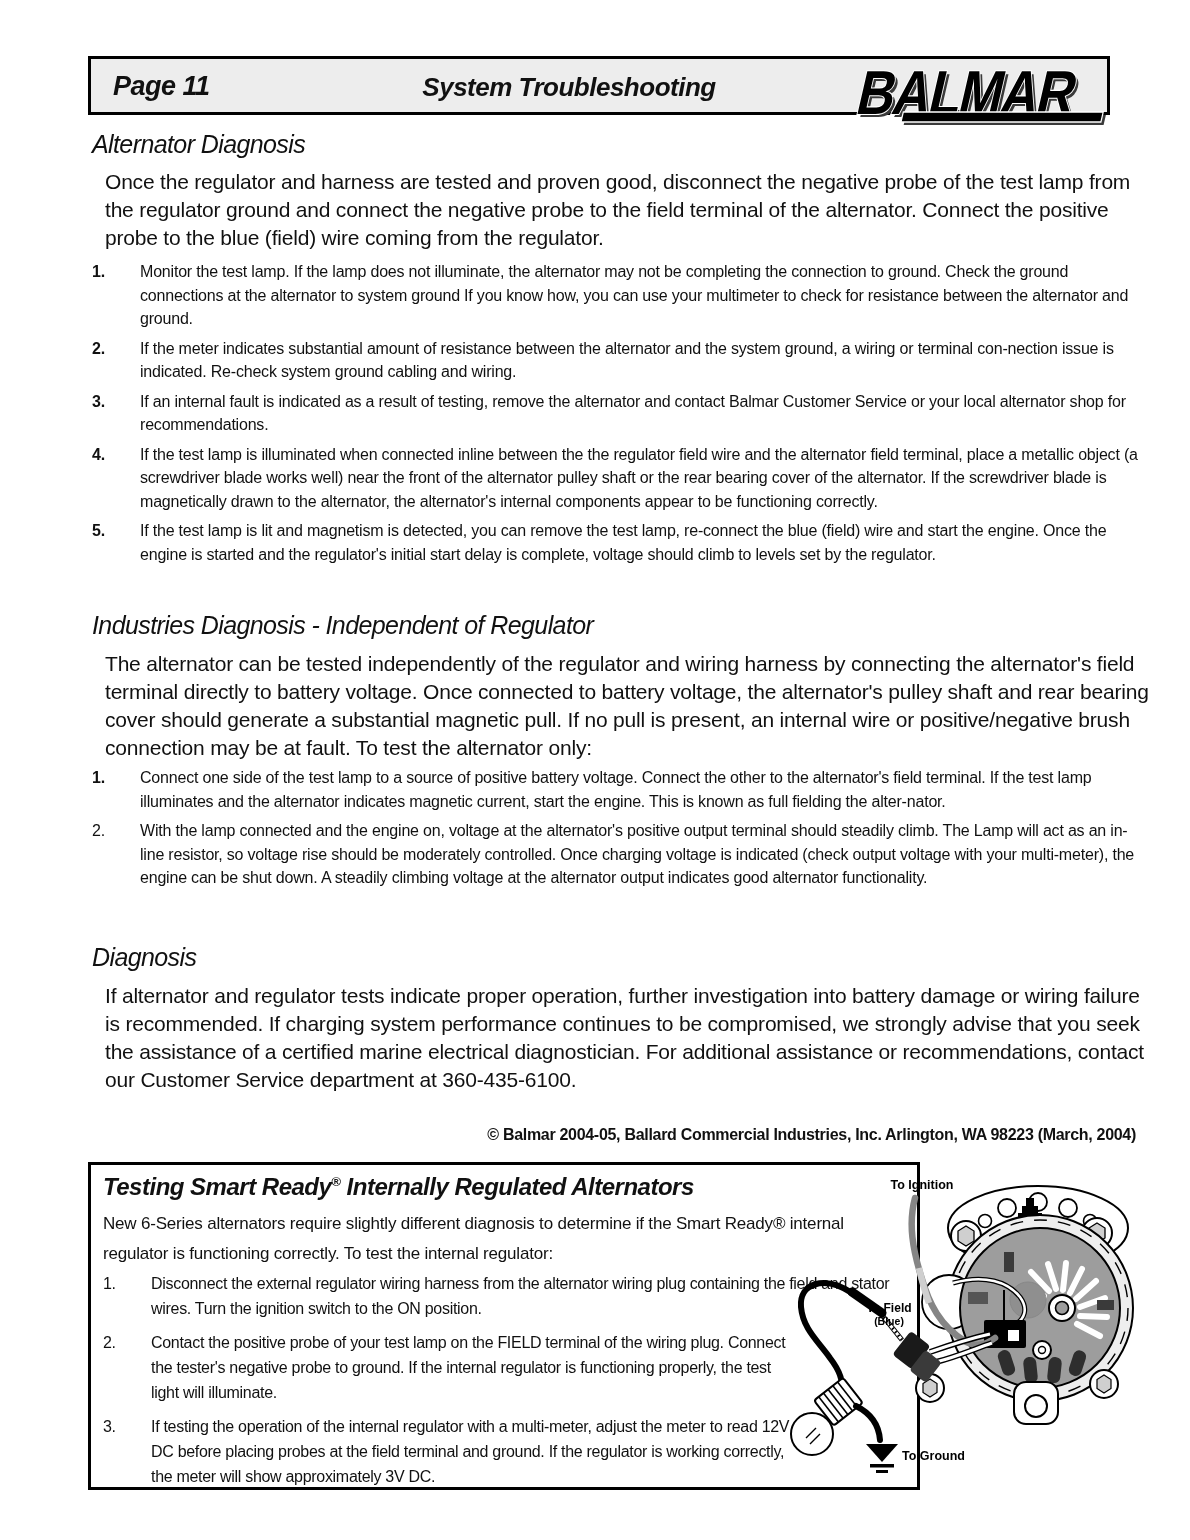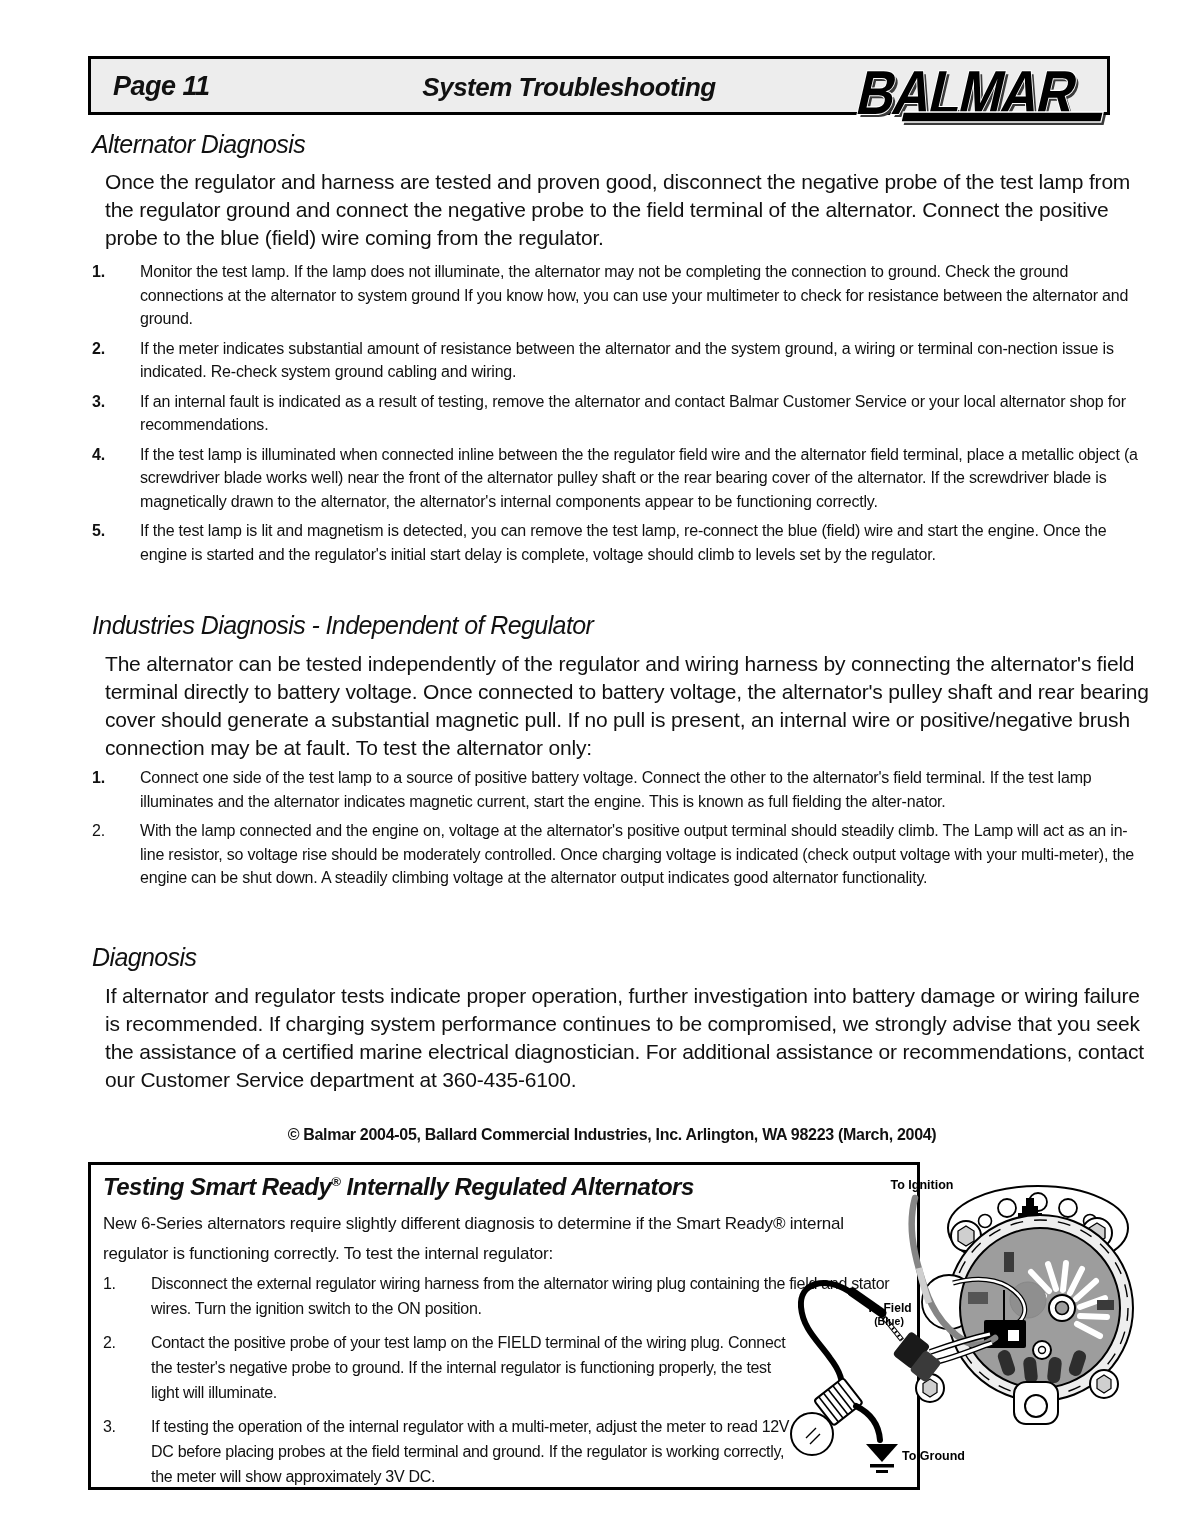--- a/index.html
+++ b/index.html
@@ -12,21 +12,21 @@
   .hdr-title{position:absolute;left:0;right:60px;top:13px;text-align:center;font-size:26px;font-weight:bold;font-style:italic;letter-spacing:-0.5px;}
   .logo{position:absolute;left:832px;top:48px;width:302px;height:86px;}
   
   .h-sec{position:absolute;left:92px;font-size:25px;font-weight:normal;font-style:italic;letter-spacing:-0.6px;white-space:nowrap;}
   .intro{position:absolute;left:92px;width:1046px;font-size:21px;line-height:28px;letter-spacing:-0.2px;margin-left:13px;}
   ol.nlist{position:absolute;left:92px;margin:0;padding:0;list-style:none;width:1046px;}
   ol.nlist li{position:relative;padding-left:48px;margin:0 0 6px 0;font-size:16px;line-height:23.5px;letter-spacing:-0.2px;}
   ol.nlist li .num{position:absolute;left:0;top:0;}
   .list-1 .num{font-weight:bold;}
   .list-2 li:nth-child(1) .num{font-weight:bold;}
-  .copyright{position:absolute;left:88px;top:1126px;width:1048px;text-align:center;
+  .copyright{position:absolute;left:88px;top:1126px;width:1048px;text-align:right;
              font-size:16px;font-weight:bold;letter-spacing:-0.3px;}
   
   .srbox{position:absolute;left:88px;top:1162px;width:832px;height:328px;box-sizing:border-box;
          border:3px solid #000;background:#fff;}
   .sr-title{position:absolute;left:12px;top:8px;font-size:24px;font-weight:bold;font-style:italic;letter-spacing:-0.5px;white-space:nowrap;}
   .sr-title sup{font-size:13px;}
   .sr-intro{position:absolute;left:12px;top:44px;width:790px;font-size:17px;line-height:30px;letter-spacing:-0.2px;}
   .sr-list{position:absolute;left:12px;top:106px;margin:0;padding:0;list-style:none;}
   .sr-list li{position:relative;padding-left:48px;margin:0 0 9px 0;font-size:16px;line-height:25px;letter-spacing:-0.3px;}
   .sr-list li .num{position:absolute;left:0;top:0;}

